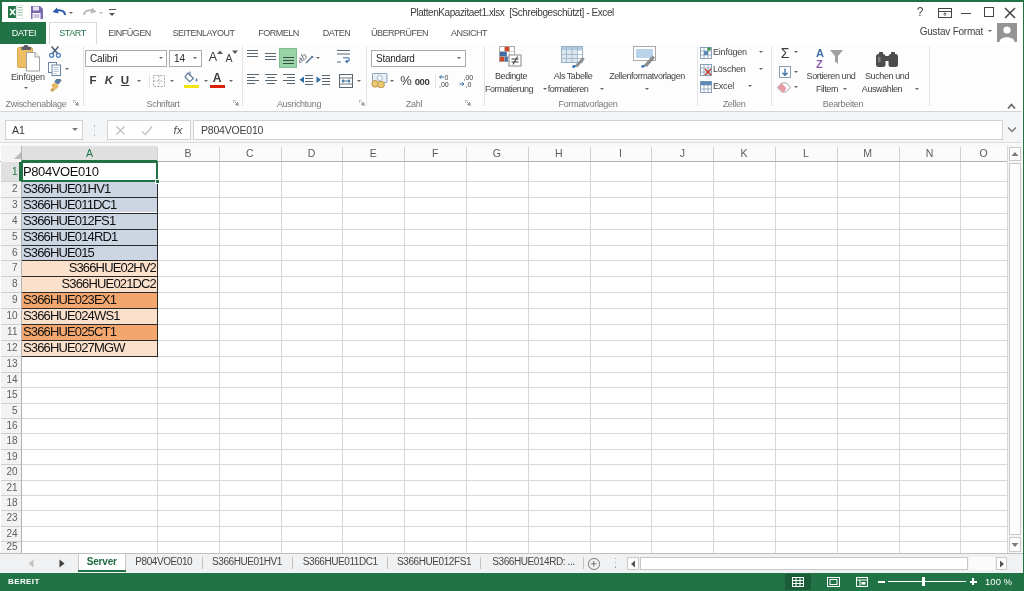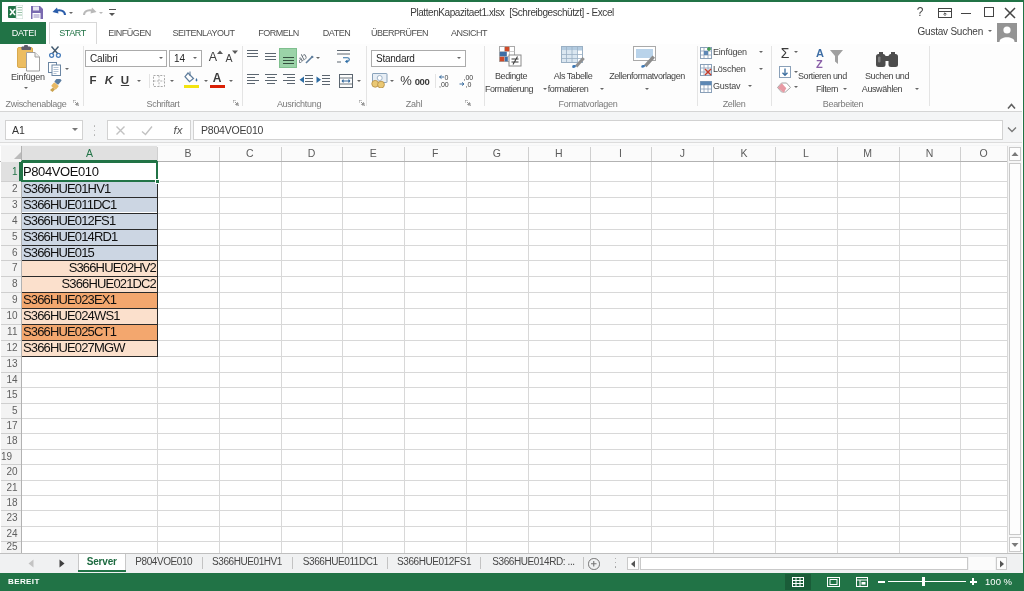--- a/index.html
+++ b/index.html
@@ -50,21 +50,21 @@
 <path d="M7 8 L7 5 M5.4 6.4 L7 4.8 L8.6 6.4" stroke="#444" stroke-width="0.9" fill="none"></path>
     </svg>
   </div>
 <div style="left:961px;top:12.5px;width:10px;height:1.6px;background:#444;"></div>
 <div style="left:983.5px;top:7px;width:10.5px;height:9.5px;border:1.5px solid #444;"></div>
 <div style="left:1004px;top:6.5px;width:12px;height:12px;">
     <svg width="12" height="12" viewBox="0 0 12 12">
       <path d="M1 1 L11 11 M11 1 L1 11" stroke="#444" stroke-width="1.5"></path>
     </svg>
   </div>
-<div style="left:905px;top:23px;width:78px;height:17px;font-size:10px;color:#3f3f3f;line-height:17px;text-align:right;letter-spacing:-0.22px;">Gustav Suchen</div>
+<div style="left:905px;top:23px;width:78px;height:17px;font-size:10px;color:#3f3f3f;line-height:17px;text-align:right;letter-spacing:-0.22px;">Gustav Format</div>
 <div style="left:988px;top:30px;width:0px;height:0px;border-left:2.5px solid transparent;border-right:2.5px solid transparent;border-top:2.75px solid #666;width:0;height:0;"></div>
 <div style="left:997px;top:23px;width:19.5px;height:18.5px;background:#949494;overflow:hidden;">
     <svg width="20" height="19">
       <circle cx="10" cy="7" r="3.6" fill="#fff"></circle>
       <path d="M2.5 19 C2.5 12.8 17.5 12.8 17.5 19 z" fill="#fff"></path>
     </svg>
   </div>
 <div style="left:2px;top:22px;width:44px;height:22px;background:#217346;"></div>
 <div style="left:2px;top:22px;width:44px;height:22px;font-size:9px;color:#fff;line-height:22px;text-align:center;letter-spacing:-0.3px;">DATEI</div>
 <div style="left:48.5px;top:22px;width:48px;height:22.6px;background:#fff;border:1px solid #d8d8d8;border-bottom:none;"></div>
@@ -333,21 +333,21 @@
   </div>
 <div style="left:713px;top:63.5px;width:42px;height:11px;font-size:9px;color:#444;line-height:11px;text-align:left;letter-spacing:-0.2px;">Löschen</div>
 <div style="left:759px;top:67.5px;width:0px;height:0px;border-left:2.5px solid transparent;border-right:2.5px solid transparent;border-top:2.75px solid #666;width:0;height:0;"></div>
 <div style="left:700px;top:80.5px;width:12px;height:12px;">
     <svg width="12" height="12" viewBox="0 0 12 12">
       <rect x="0.5" y="0.5" width="11" height="11" fill="#fff" stroke="#8aa0b8" stroke-width="1"></rect>
 <path d="M0.5 4 h11 M0.5 8 h11 M4 0.5 v11 M8 0.5 v11" stroke="#8aa0b8" stroke-width="0.8"></path>
       <rect x="0.5" y="0.5" width="11" height="3.5" fill="#5d87b4"></rect>
     </svg>
   </div>
-<div style="left:713px;top:80.5px;width:36px;height:11px;font-size:9px;color:#444;line-height:11px;text-align:left;letter-spacing:-0.2px;">Gustav</div>
+<div style="left:713px;top:80.5px;width:36px;height:11px;font-size:9px;color:#444;line-height:11px;text-align:left;letter-spacing:-0.2px;">Excel</div>
 <div style="left:748px;top:84.5px;width:0px;height:0px;border-left:2.5px solid transparent;border-right:2.5px solid transparent;border-top:2.75px solid #666;width:0;height:0;"></div>
 <div style="left:714.0px;top:98.5px;width:40px;height:10px;font-size:9px;color:#7a7a7a;line-height:10px;text-align:center;letter-spacing:-0.3px;">Zellen</div>
 <div style="left:777px;top:44px;width:16px;height:18px;font-size:14px;color:#3b3b3b;line-height:18px;text-align:center;">Σ</div>
 <div style="left:794px;top:51px;width:0px;height:0px;border-left:2.5px solid transparent;border-right:2.5px solid transparent;border-top:2.75px solid #666;width:0;height:0;"></div>
 <div style="left:779px;top:66px;width:12px;height:12px;">
     <svg width="12" height="12" viewBox="0 0 12 12">
       <rect x="0.5" y="0.5" width="11" height="11" fill="#fff" stroke="#8aa0b8" stroke-width="1"></rect>
 <path d="M6 2.5 V9 M3.5 6.7 L6 9.4 L8.5 6.7" stroke="#3c6e9f" stroke-width="1.3" fill="none"></path>
     </svg>
   </div>
@@ -360,21 +360,21 @@
   </div>
 <div style="left:794px;top:86px;width:0px;height:0px;border-left:2.5px solid transparent;border-right:2.5px solid transparent;border-top:2.75px solid #666;width:0;height:0;"></div>
 <div style="left:816px;top:47px;width:28px;height:22px;">
     <svg width="28" height="22" viewBox="0 0 28 22">
       <text x="0" y="9.5" font-size="11" font-weight="bold" fill="#3e6ea5">A</text>
 <text x="0" y="21" font-size="11" font-weight="bold" fill="#8a5fa8">Z</text>
 <path d="M12.5 13 L9.5 18.5 L12.5 18.5 L9.5 24" stroke="#3e6ea5" stroke-width="0" fill="none"></path>
 <path d="M14 3 h13 l-5 6 v8 l-3 -2.4 v-5.6 z" fill="#a0a0a0"></path>
     </svg>
   </div>
-<div style="left:798px;top:70.5px;width:66px;height:10px;font-size:9px;color:#444;line-height:10px;text-align:left;letter-spacing:-0.4px;">Sortieren und</div>
+<div style="left:798px;top:70.5px;width:66px;height:10px;font-size:9px;color:#444;line-height:10px;text-align:center;letter-spacing:-0.4px;">Sortieren und</div>
 <div style="left:798px;top:84px;width:58px;height:10px;font-size:9px;color:#444;line-height:10px;text-align:center;letter-spacing:-0.4px;">Filtern</div>
 <div style="left:843px;top:87.5px;width:0px;height:0px;border-left:2.5px solid transparent;border-right:2.5px solid transparent;border-top:2.75px solid #666;width:0;height:0;"></div>
 <div style="left:874px;top:50px;width:26px;height:18px;">
     <svg width="26" height="18" viewBox="0 0 26 18">
       <path d="M5 2 h4 v3 h-4 z M17 2 h4 v3 h-4 z" fill="#4d4d4d"></path>
 <rect x="2" y="4" width="9.5" height="13" rx="2.5" fill="#4d4d4d"></rect>
 <rect x="14.5" y="4" width="9.5" height="13" rx="2.5" fill="#4d4d4d"></rect>
 <rect x="11" y="6" width="4" height="5" fill="#4d4d4d"></rect>
 <rect x="4" y="6.5" width="2.5" height="6" rx="1" fill="#7e7e7e"></rect>
     </svg>
@@ -480,25 +480,25 @@
 <div style="left:1px;top:340.3px;width:16.5px;height:16.0px;font-size:10px;color:#5f5f5f;line-height:16.0px;text-align:right;">12</div>
 <div style="left:1px;top:340.3px;width:20.3px;height:0.8px;background:#cfcfcf;"></div>
 <div style="left:1px;top:356.3px;width:16.5px;height:15.399999999999977px;font-size:10px;color:#5f5f5f;line-height:15.399999999999977px;text-align:right;">13</div>
 <div style="left:1px;top:356.3px;width:20.3px;height:0.8px;background:#cfcfcf;"></div>
 <div style="left:1px;top:371.7px;width:16.5px;height:15.400000000000034px;font-size:10px;color:#5f5f5f;line-height:15.400000000000034px;text-align:right;">14</div>
 <div style="left:1px;top:371.7px;width:20.3px;height:0.8px;background:#cfcfcf;"></div>
 <div style="left:1px;top:387.1px;width:16.5px;height:15.399999999999977px;font-size:10px;color:#5f5f5f;line-height:15.399999999999977px;text-align:right;">15</div>
 <div style="left:1px;top:387.1px;width:20.3px;height:0.8px;background:#cfcfcf;"></div>
 <div style="left:1px;top:402.5px;width:16.5px;height:15.399999999999977px;font-size:10px;color:#5f5f5f;line-height:15.399999999999977px;text-align:right;">5</div>
 <div style="left:1px;top:402.5px;width:20.3px;height:0.8px;background:#cfcfcf;"></div>
-<div style="left:1px;top:417.9px;width:16.5px;height:15.400000000000034px;font-size:10px;color:#5f5f5f;line-height:15.400000000000034px;text-align:right;">17</div>
+<div style="left:1px;top:417.9px;width:16.5px;height:15.400000000000034px;font-size:10px;color:#5f5f5f;line-height:15.400000000000034px;text-align:right;">16</div>
 <div style="left:1px;top:417.9px;width:20.3px;height:0.8px;background:#cfcfcf;"></div>
 <div style="left:1px;top:433.3px;width:16.5px;height:15.399999999999977px;font-size:10px;color:#5f5f5f;line-height:15.399999999999977px;text-align:right;">18</div>
 <div style="left:1px;top:433.3px;width:20.3px;height:0.8px;background:#cfcfcf;"></div>
-<div style="left:1px;top:448.7px;width:16.5px;height:15.400000000000034px;font-size:10px;color:#5f5f5f;line-height:15.400000000000034px;text-align:left;">19</div>
+<div style="left:1px;top:448.7px;width:16.5px;height:15.400000000000034px;font-size:10px;color:#5f5f5f;line-height:15.400000000000034px;text-align:right;">19</div>
 <div style="left:1px;top:448.7px;width:20.3px;height:0.8px;background:#cfcfcf;"></div>
 <div style="left:1px;top:464.1px;width:16.5px;height:15.399999999999977px;font-size:10px;color:#5f5f5f;line-height:15.399999999999977px;text-align:right;">20</div>
 <div style="left:1px;top:464.1px;width:20.3px;height:0.8px;background:#cfcfcf;"></div>
 <div style="left:1px;top:479.5px;width:16.5px;height:15.399999999999977px;font-size:10px;color:#5f5f5f;line-height:15.399999999999977px;text-align:right;">21</div>
 <div style="left:1px;top:479.5px;width:20.3px;height:0.8px;background:#cfcfcf;"></div>
 <div style="left:1px;top:494.9px;width:16.5px;height:15.400000000000034px;font-size:10px;color:#5f5f5f;line-height:15.400000000000034px;text-align:right;">18</div>
 <div style="left:1px;top:494.9px;width:20.3px;height:0.8px;background:#cfcfcf;"></div>
 <div style="left:1px;top:510.3px;width:16.5px;height:15.400000000000034px;font-size:10px;color:#5f5f5f;line-height:15.400000000000034px;text-align:right;">23</div>
 <div style="left:1px;top:510.3px;width:20.3px;height:0.8px;background:#cfcfcf;"></div>
 <div style="left:1px;top:525.7px;width:16.5px;height:15.399999999999977px;font-size:10px;color:#5f5f5f;line-height:15.399999999999977px;text-align:right;">24</div>

